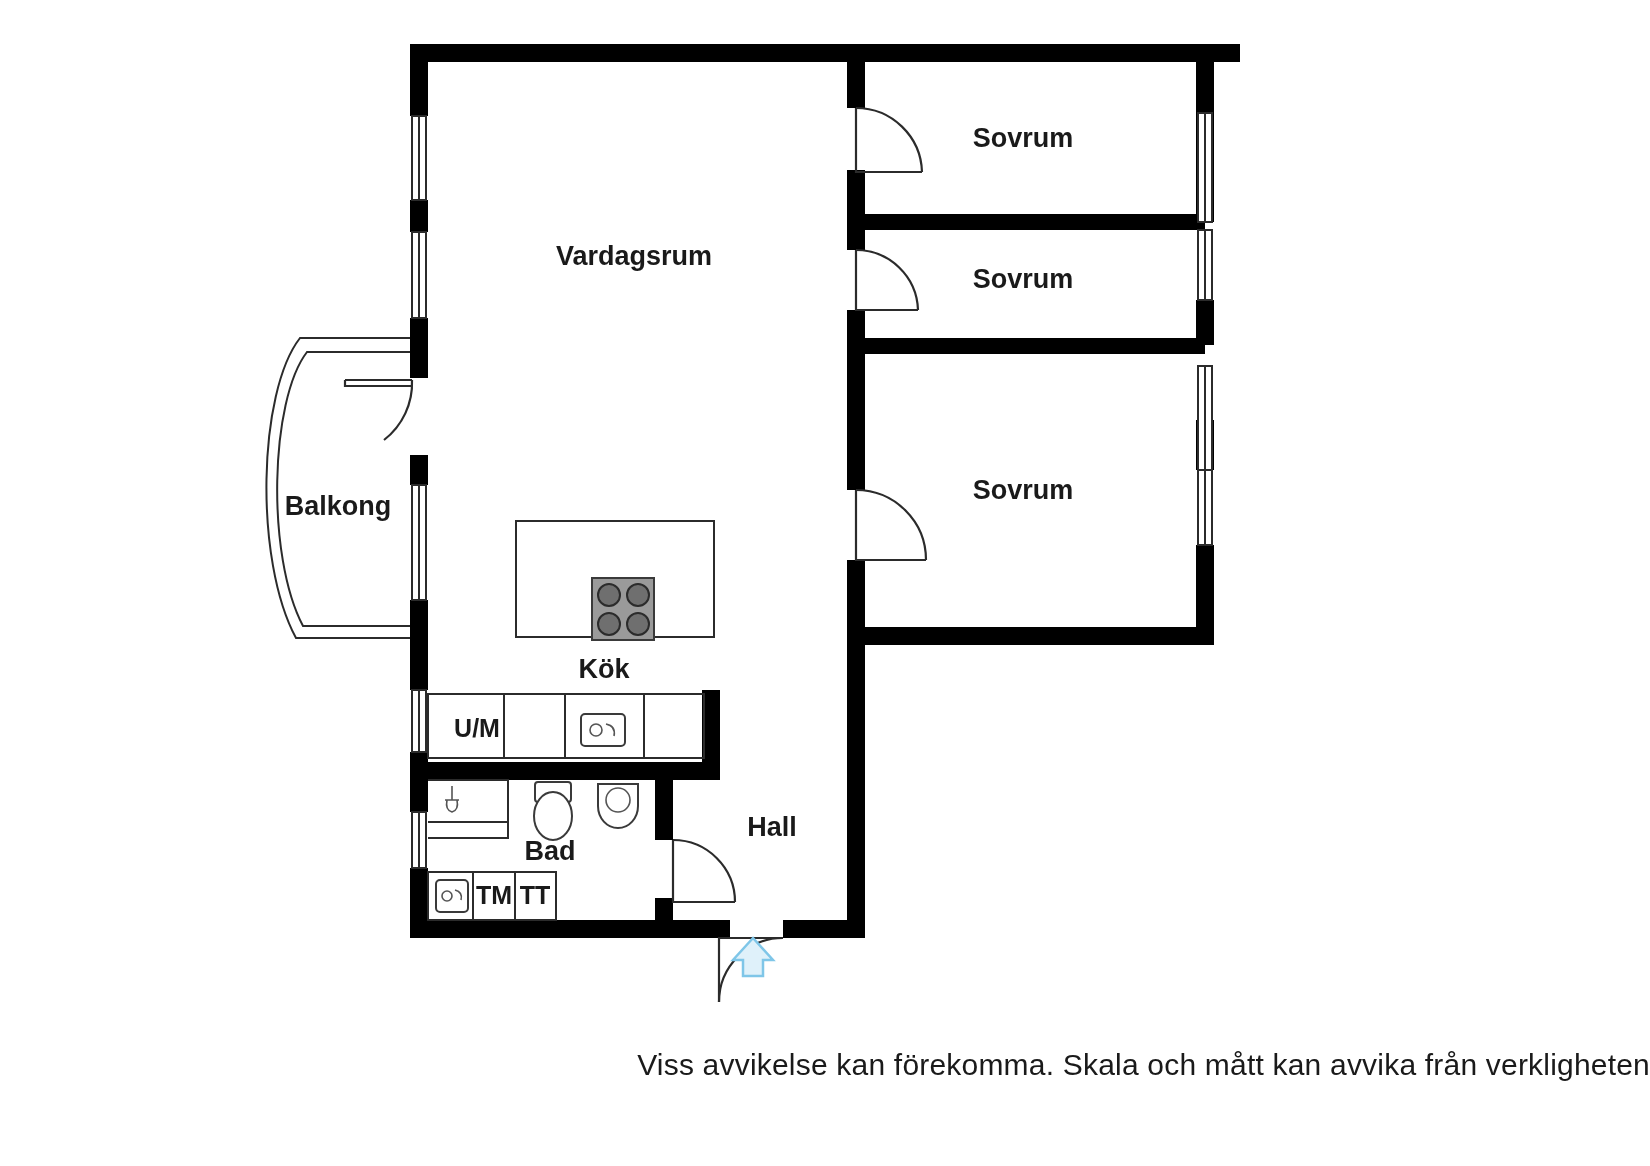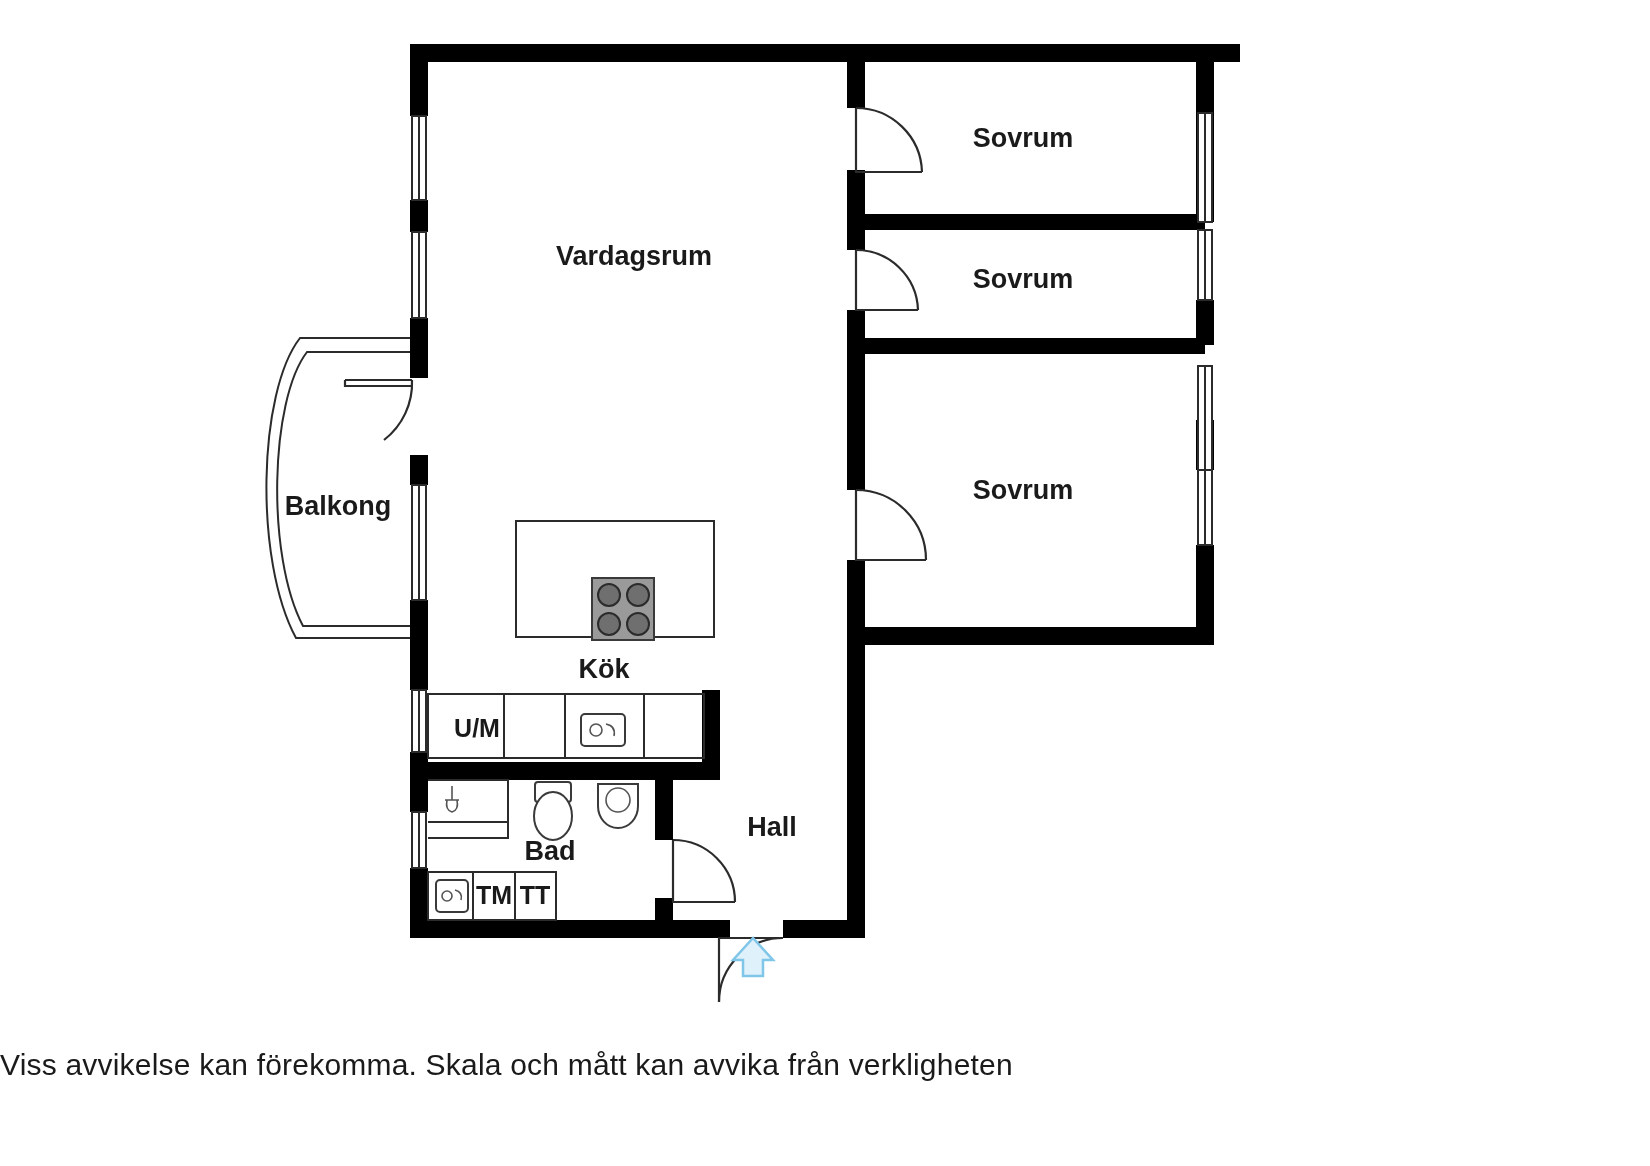--- a/index.html
+++ b/index.html
@@ -37,21 +37,21 @@
     font-size: 25px;
     fill: #1a1a1a;
     text-anchor: middle;
     dominant-baseline: middle;
   }
   .footnote {
     position: absolute;
     left: 0;
     top: 1048px;
     width: 1650px;
-    text-align: left;
+    text-align: right;
     font-family: "Liberation Sans", sans-serif;
     font-size: 30px;
     color: #1a1a1a;
     letter-spacing: 0.2px;
   }
   .wall { fill: #000000; }
   .thin { fill: none; stroke: #2b2b2b; stroke-width: 2; }
   .thin-light { fill: none; stroke: #555555; stroke-width: 1.6; }
   .door-arc { fill: none; stroke: #2b2b2b; stroke-width: 2.2; }
   .win { fill: #ffffff; stroke: #2b2b2b; stroke-width: 2; }

